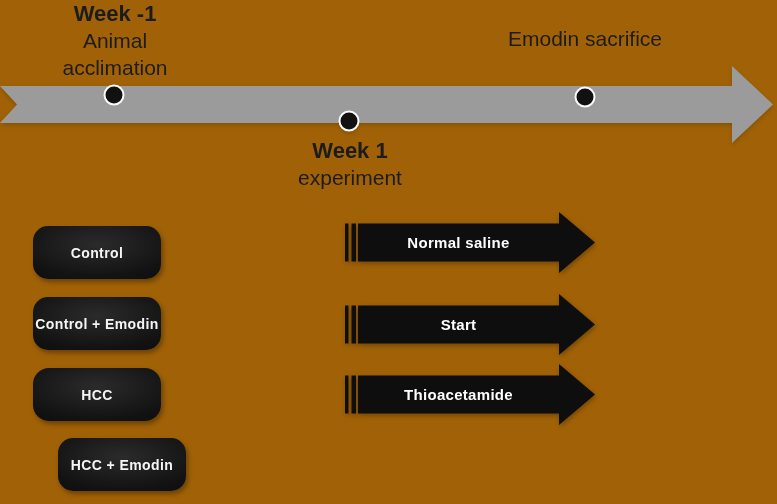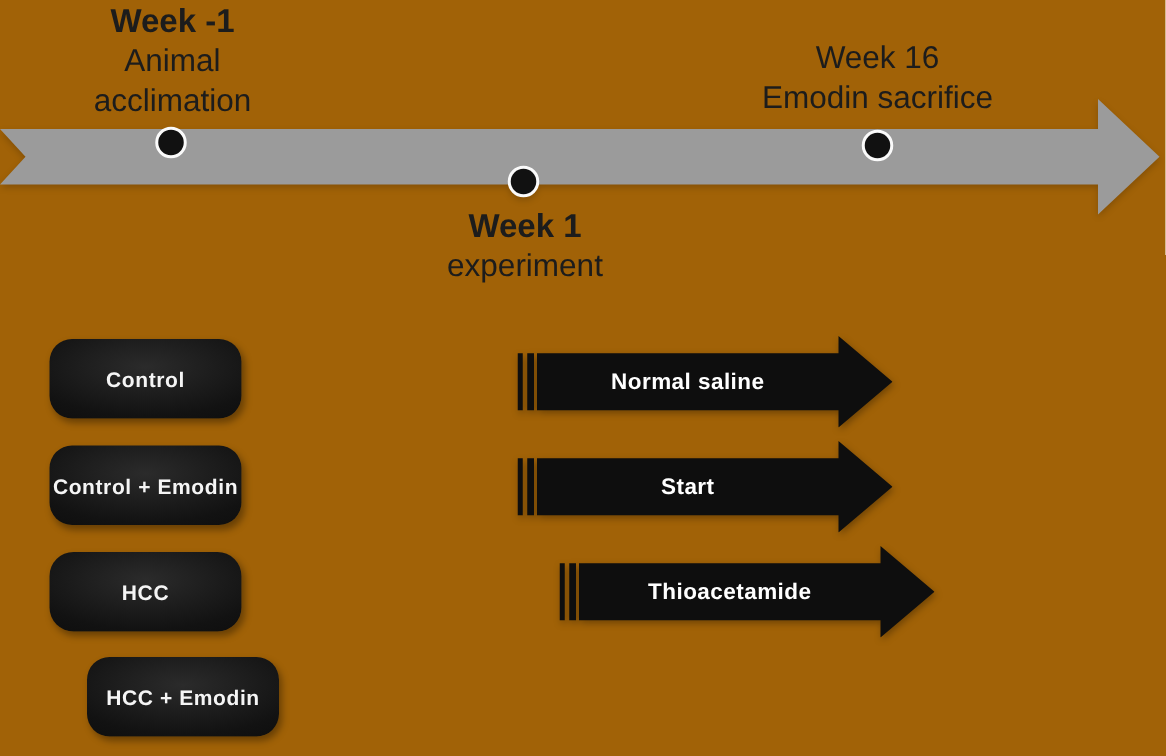--- a/index.html
+++ b/index.html
@@ -80,23 +80,23 @@
     height: 39px;
     display: flex;
     align-items: center;
     justify-content: center;
     color: #ffffff;
     font-size: 15px;
     font-weight: 700;
     letter-spacing: 0.3px;
     white-space: nowrap;
   }
-  .arrow-row-1 { top: 224px; padding-left: 34px; }
+  .arrow-row-1 { top: 212px; padding-left: 34px; }
   .arrow-row-2 { top: 294px; }
-  .arrow-row-3 { top: 364px; margin-left: 28px; }
+  .arrow-row-3 { top: 364px; }
   .arrow-row-4 { top: 434px; }
 </style>
 </head>
 <body>
 
 <div class="canvas">
 
   <svg class="timeline-svg" width="777" height="160" viewBox="0 0 777 160">
     <polygon points="0,86 732,86 732,66 773,104.5 732,143 732,123 0,123 17,104.5" fill="#9b9b9b"></polygon>
     <circle cx="114" cy="95" r="9.5" stroke="#fafafa" stroke-width="2" fill="#111111"></circle>
@@ -109,21 +109,20 @@
     <div class="m-line">Animal</div>
     <div class="m-line">acclimation</div>
   </div>
 
   <div class="milestone milestone-2">
     <div class="m-title-bold">Week 1</div>
     <div class="m-line">experiment</div>
   </div>
 
   <div class="milestone milestone-3">
-    <div class="m-title-reg">Week 16</div>
     <div class="m-line">Emodin sacrifice</div>
   </div>
 
   <div class="group-box group-box-1">
     <span class="box-label">Control</span>
   </div>
   <div class="group-box group-box-2">
     <span class="box-label">Control + Emodin</span>
   </div>
   <div class="group-box group-box-3">

